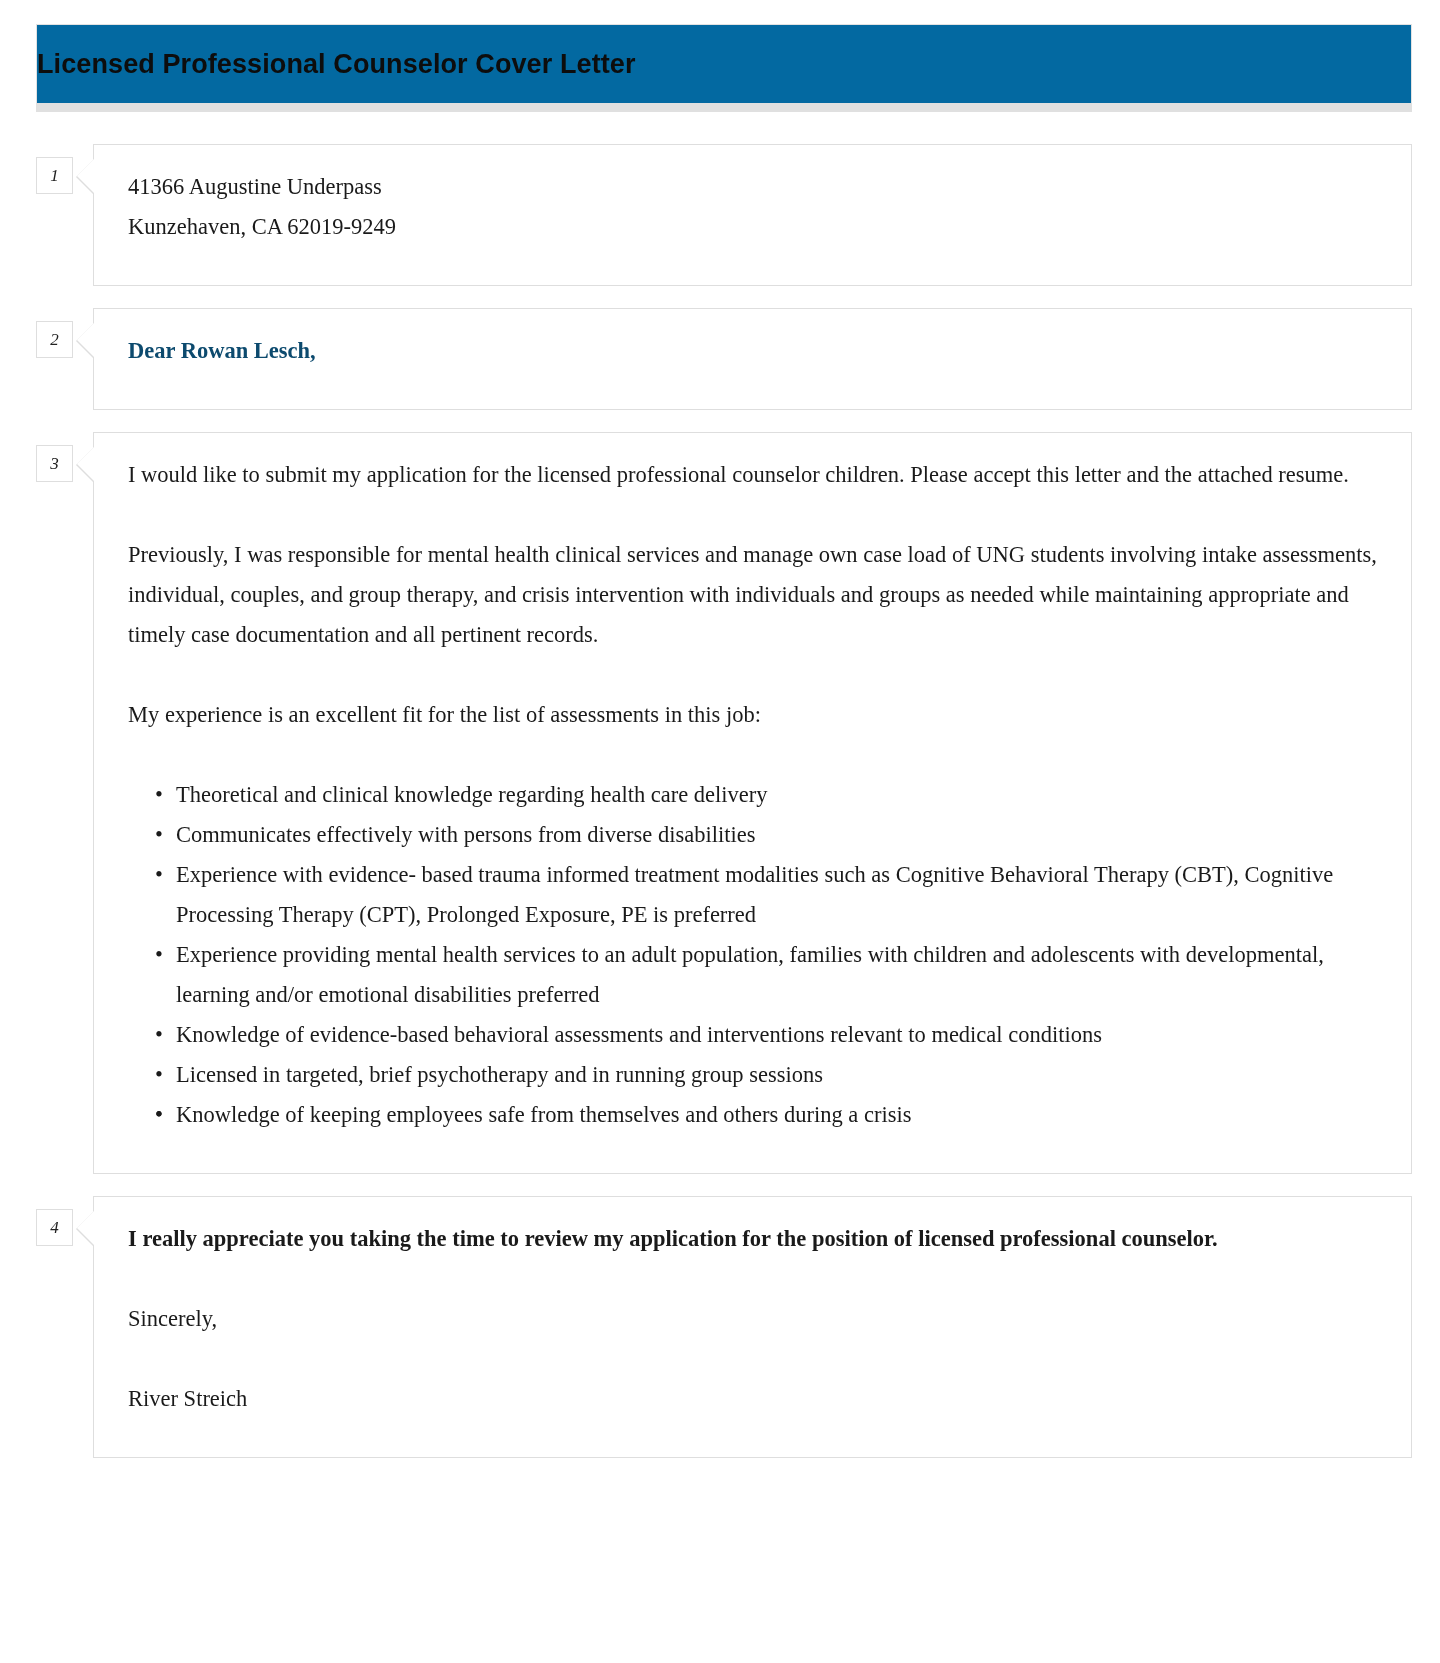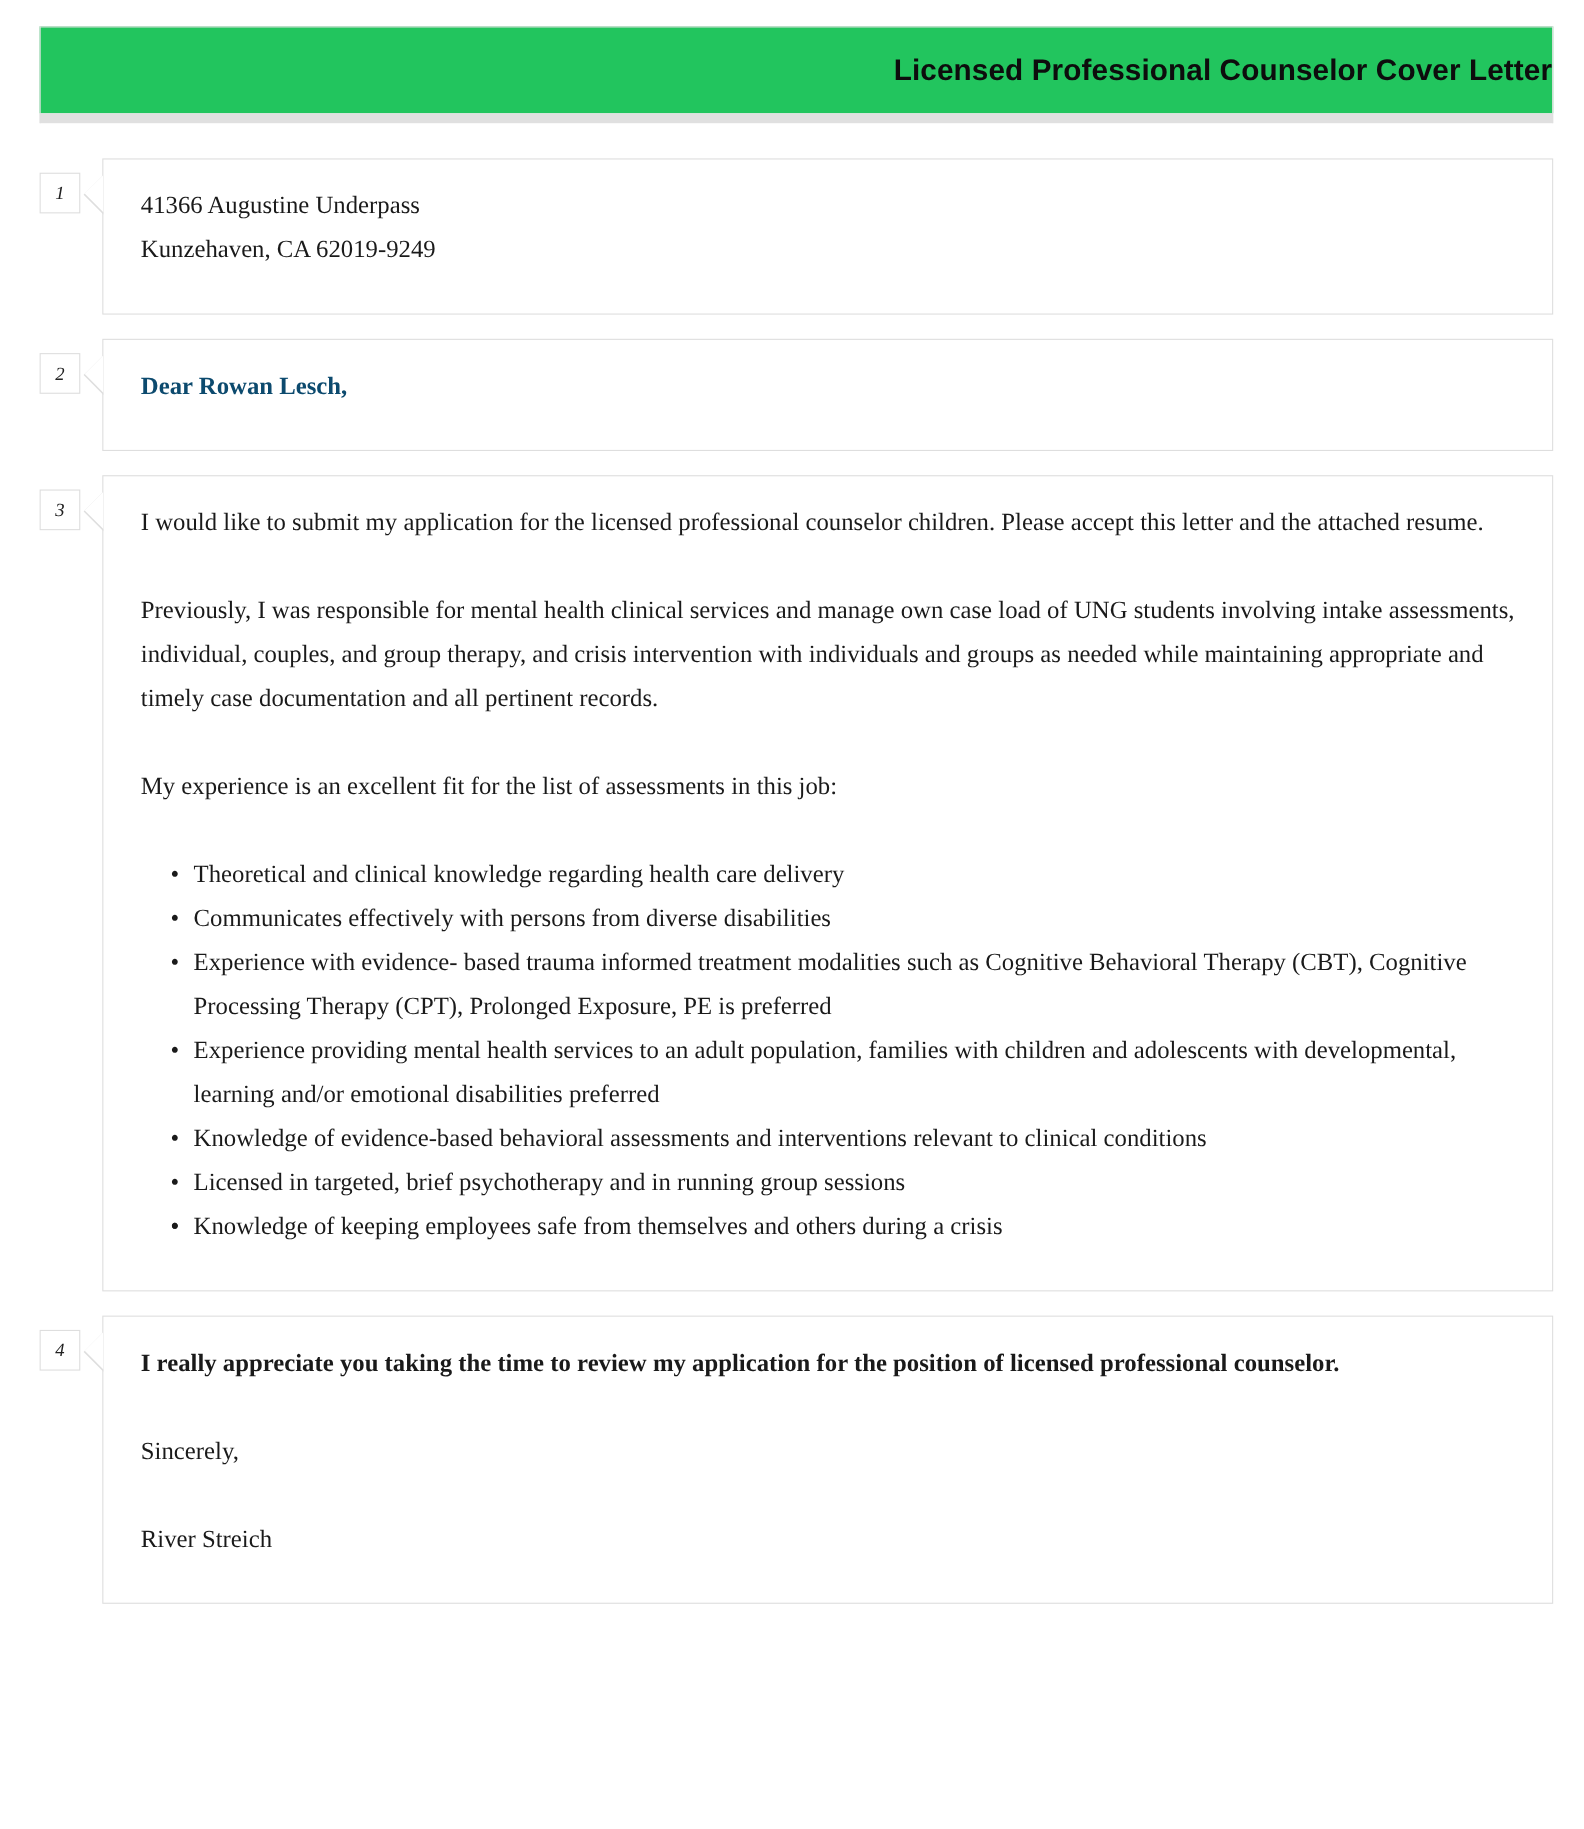--- a/index.html
+++ b/index.html
@@ -19,27 +19,27 @@
     width: 1440px;
     box-sizing: border-box;
     padding: 0;
   }
 
   
   .doc-header-wrap {
     margin: 24px 28px 0 36px;
   }
   .doc-header {
-    background: #22c55e;
+    background: #0369a1;
     border: 1px solid #e2e2e2;
     border-bottom: none;
     height: 78px;
     display: flex;
     align-items: center;
-    justify-content: flex-end;
+    justify-content: flex-start;
   }
   .doc-title {
     font-family: "Liberation Sans", "DejaVu Sans", sans-serif;
     font-weight: bold;
     font-size: 27px;
     letter-spacing: 0.1px;
     color: #0d0d0d;
     text-align: center;
     margin: 0;
   }
@@ -199,21 +199,21 @@
         <span class="notch-outer"></span>
         <span class="notch-inner"></span>
         <p class="para">I would like to submit my application for the licensed professional counselor children. Please accept this letter and the attached resume.</p>
         <p class="para">Previously, I was responsible for mental health clinical services and manage own case load of UNG students involving intake assessments, individual, couples, and group therapy, and crisis intervention with individuals and groups as needed while maintaining appropriate and timely case documentation and all pertinent records.</p>
         <p class="para">My experience is an excellent fit for the list of assessments in this job:</p>
         <ul class="req-list" id="requirements-list">
             <li><span class="bullet">•</span><span>Theoretical and clinical knowledge regarding health care delivery</span></li>
             <li><span class="bullet">•</span><span>Communicates effectively with persons from diverse disabilities</span></li>
             <li><span class="bullet">•</span><span>Experience with evidence- based trauma informed treatment modalities such as Cognitive Behavioral Therapy (CBT), Cognitive Processing Therapy (CPT), Prolonged Exposure, PE is preferred</span></li>
             <li><span class="bullet">•</span><span>Experience providing mental health services to an adult population, families with children and adolescents with developmental, learning and/or emotional disabilities preferred</span></li>
-            <li><span class="bullet">•</span><span>Knowledge of evidence-based behavioral assessments and interventions relevant to clinical conditions</span></li>
+            <li><span class="bullet">•</span><span>Knowledge of evidence-based behavioral assessments and interventions relevant to medical conditions</span></li>
             <li><span class="bullet">•</span><span>Licensed in targeted, brief psychotherapy and in running group sessions</span></li>
             <li><span class="bullet">•</span></li>
             <li><span class="bullet">•</span><span>Knowledge of keeping employees safe from themselves and others during a crisis</span></li>
           </ul>
       </div>
     </div>
 
     <div class="section">
       <div class="badge">4</div>
       <div class="gap"></div>

